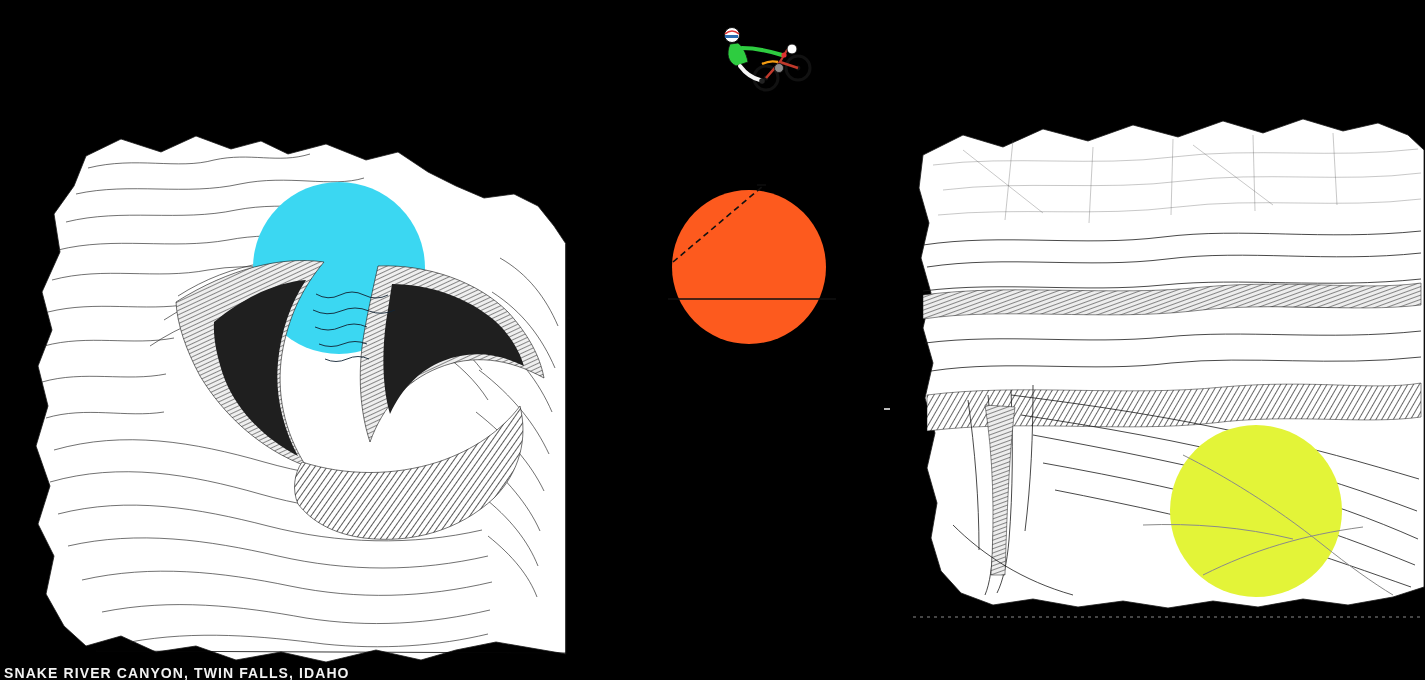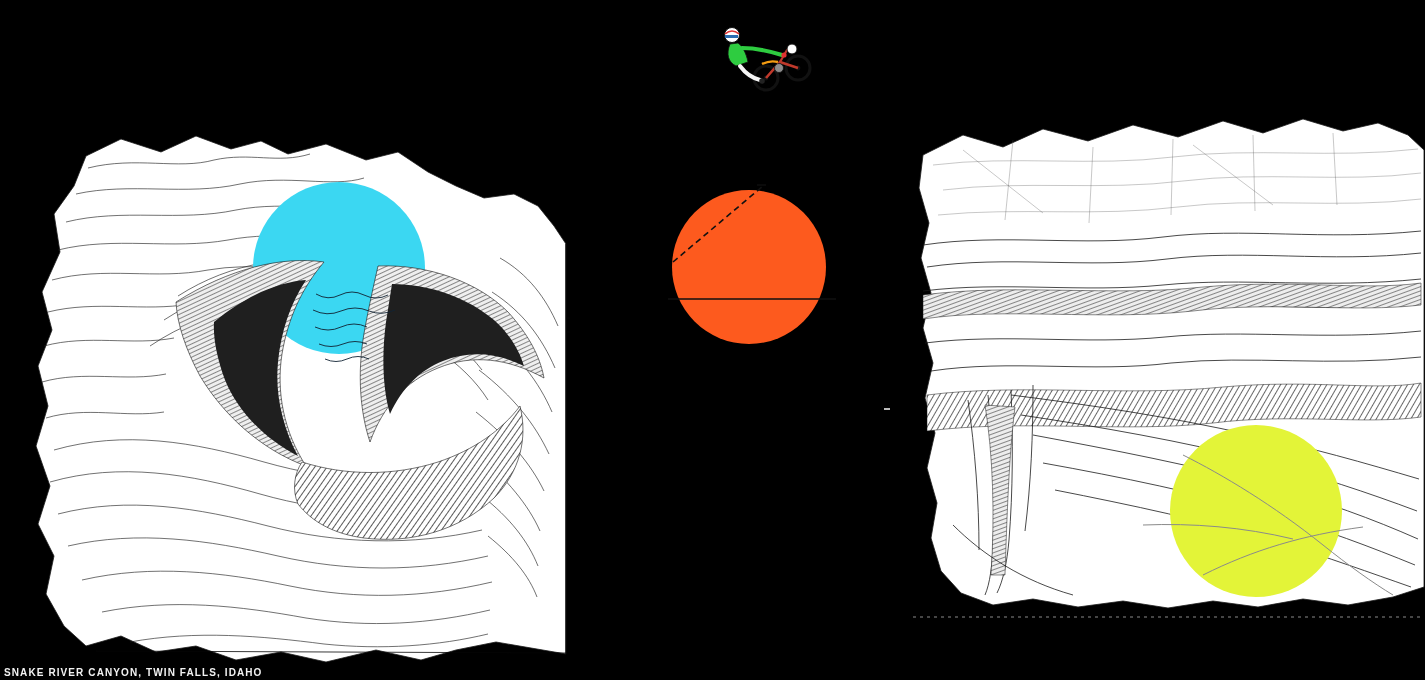--- a/index.html
+++ b/index.html
@@ -4,21 +4,21 @@
 <style>
   html,body { margin:0; padding:0; background:#000; }
   .stage {
     position:relative; width:1425px; height:680px;
     background:#000; overflow:hidden;
     font-family:"Liberation Sans", sans-serif;
   }
   .abs { position:absolute; }
   .caption {
     position:absolute; left:4px; top:666px; height:14px;
-    color:#f2f2f2; font-size:10px; font-weight:bold;
+    color:#f2f2f2; font-size:14px; font-weight:bold;
     letter-spacing:1.1px; white-space:nowrap; line-height:14px;
   }
   svg { display:block; }
   .contour { fill:none; stroke:#1c1c1c; stroke-width:0.7; opacity:0.9; }
   .contour-light { fill:none; stroke:#555; stroke-width:0.5; opacity:0.65; }
   .strata { fill:none; stroke:#1a1a1a; stroke-width:0.8; }
   .squiggle { fill:none; stroke:#123; stroke-width:0.9; }
   .overroad { fill:none; stroke:#8a8a8a; stroke-width:1; }
   .tick { position:absolute; background:#bbb; }
 </style>

